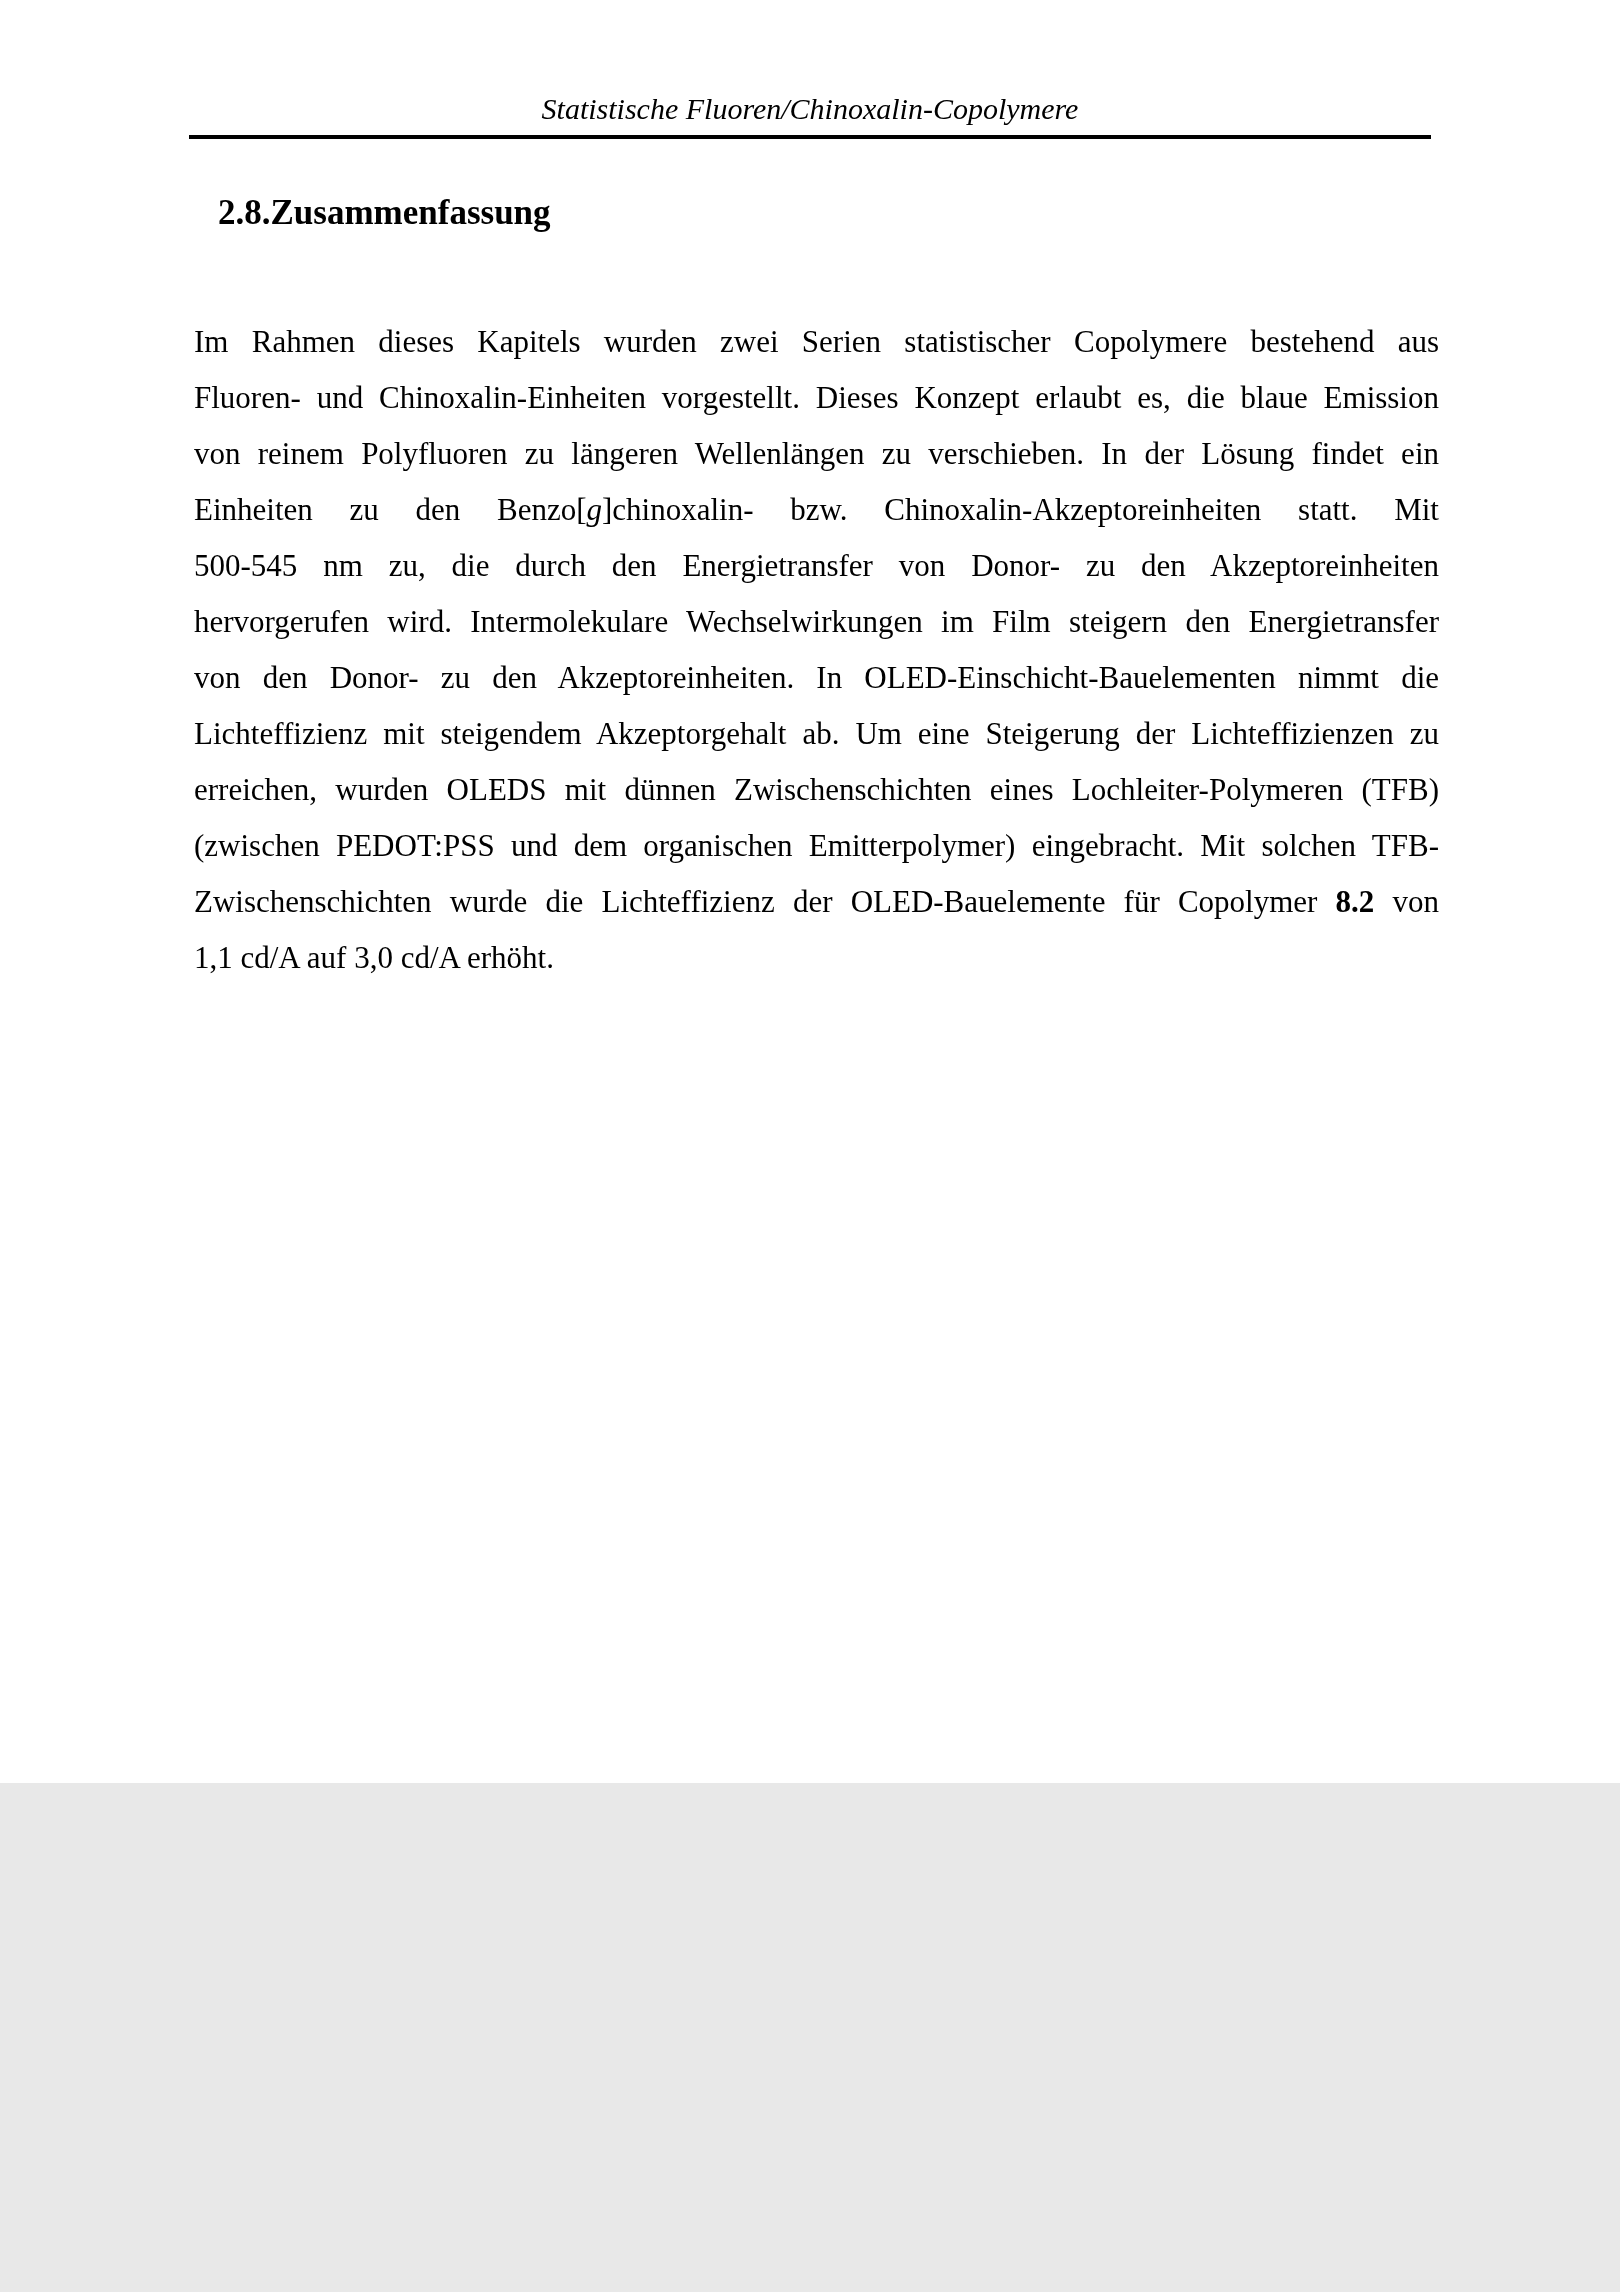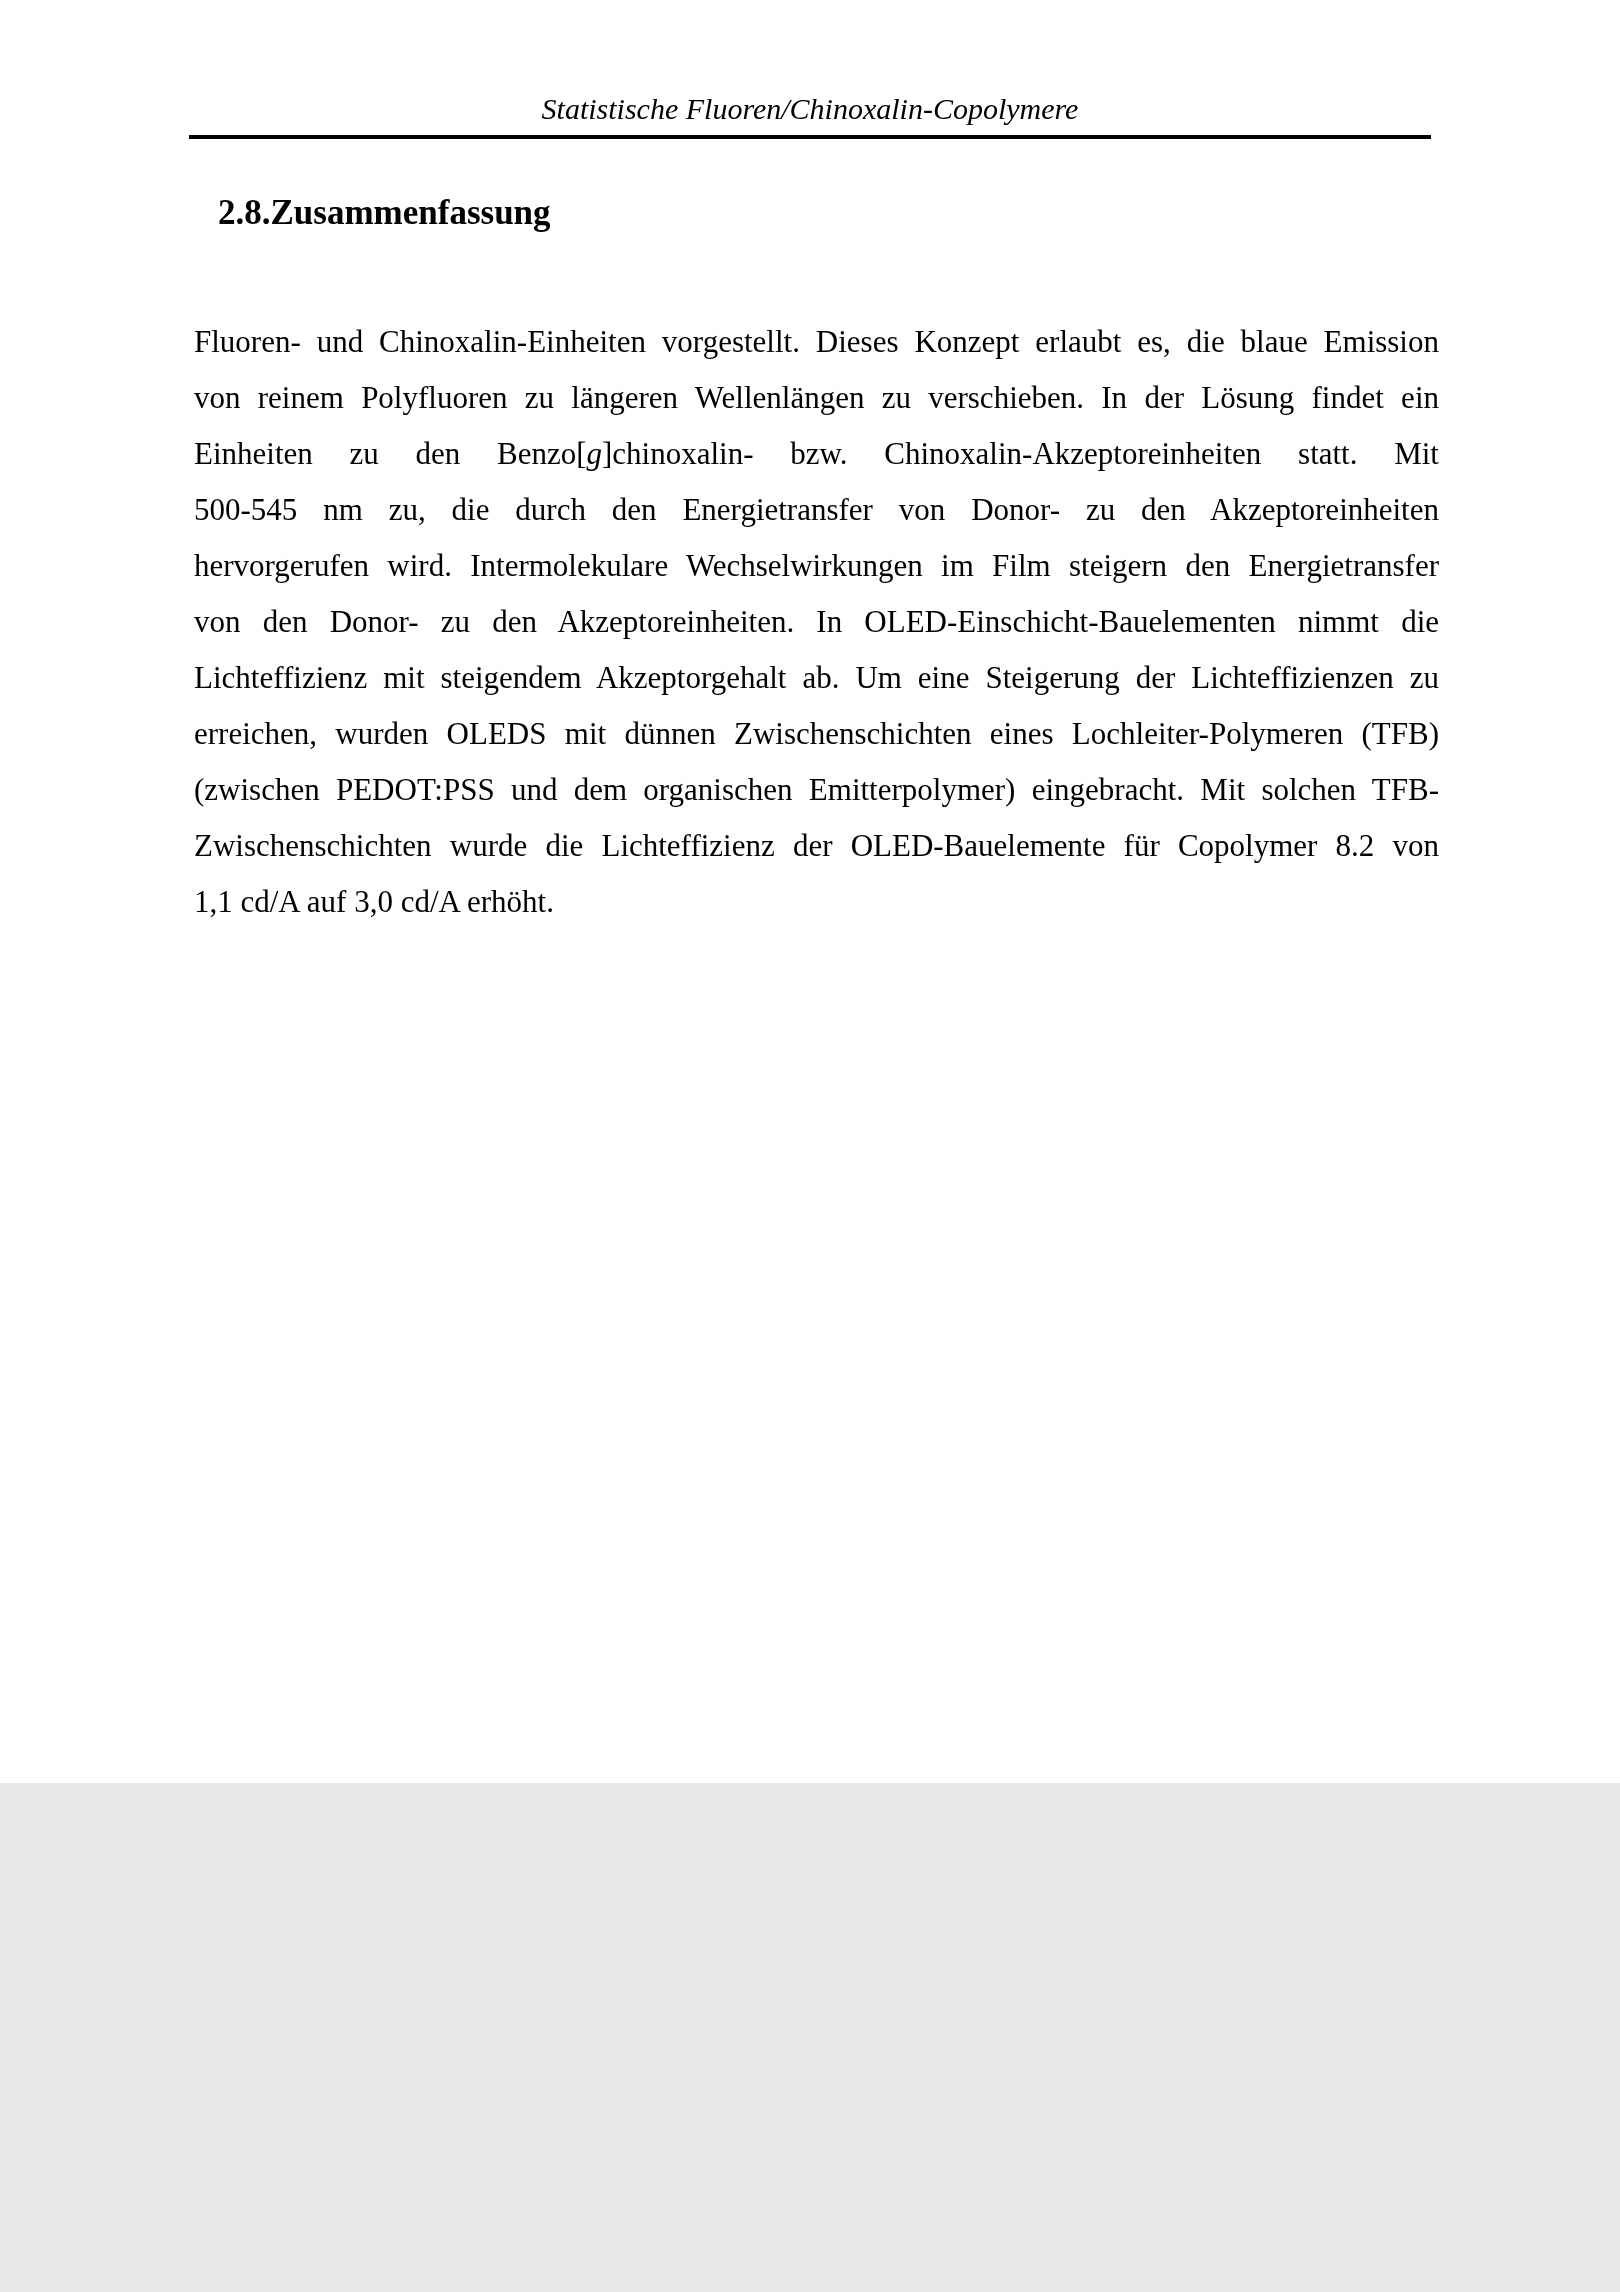--- a/index.html
+++ b/index.html
@@ -55,21 +55,21 @@
   }
   .line {
     text-align: justify;
     text-align-last: justify;
     white-space: normal;
   }
   .line.last {
     text-align-last: left;
   }
   .it { font-style: italic; }
-  .bd { font-weight: normal; }
+  .bd { font-weight: bold; }
   .sb { font-size: 21.6px; vertical-align: -5.9px; letter-spacing: 0; }
   
   .page-number {
     position: absolute;
     left: 189px;
     width: 1242px;
     top: 2156px;
     text-align: center;
     font-size: 24px;
   }
@@ -82,20 +82,21 @@
   <div class="running-header">Statistische Fluoren/Chinoxalin-Copolymere</div>
 
   <div class="header-rule"></div>
 
   <div class="section-heading">
     <span>2.8.</span>
     <span>Zusammenfassung</span>
   </div>
 
   <div class="body-paragraph">
+      <div class="line"><span>Im Rahmen dieses Kapitels wurden zwei Serien statistischer Copolymere bestehend aus</span></div>
       <div class="line"><span>Fluoren- und Chinoxalin-Einheiten vorgestellt. Dieses Konzept erlaubt es, die blaue Emission</span></div>
       <div class="line"><span>von reinem Polyfluoren zu längeren Wellenlängen zu verschieben. In der Lösung findet ein</span></div>
       <div class="line"><span>Einheiten zu den Benzo[</span><span class="it">g</span><span>]chinoxalin- bzw. Chinoxalin-Akzeptoreinheiten statt. Mit</span></div>
       <div class="line"><span>500-545 nm zu, die durch den Energietransfer von Donor- zu den Akzeptoreinheiten</span></div>
       <div class="line"><span>hervorgerufen wird. Intermolekulare Wechselwirkungen im Film steigern den Energietransfer</span></div>
       <div class="line"><span>von den Donor- zu den Akzeptoreinheiten. In OLED-Einschicht-Bauelementen nimmt die</span></div>
       <div class="line"><span>Lichteffizienz mit steigendem Akzeptorgehalt ab. Um eine Steigerung der Lichteffizienzen zu</span></div>
       <div class="line"><span>erreichen, wurden OLEDS mit dünnen Zwischenschichten eines Lochleiter-Polymeren (TFB)</span></div>
       <div class="line"><span>(zwischen PEDOT:PSS und dem organischen Emitterpolymer) eingebracht. Mit solchen TFB-</span></div>
       <div class="line"><span>Zwischenschichten wurde die Lichteffizienz der OLED-Bauelemente für Copolymer </span><span class="bd">8.2</span><span> von</span></div>

